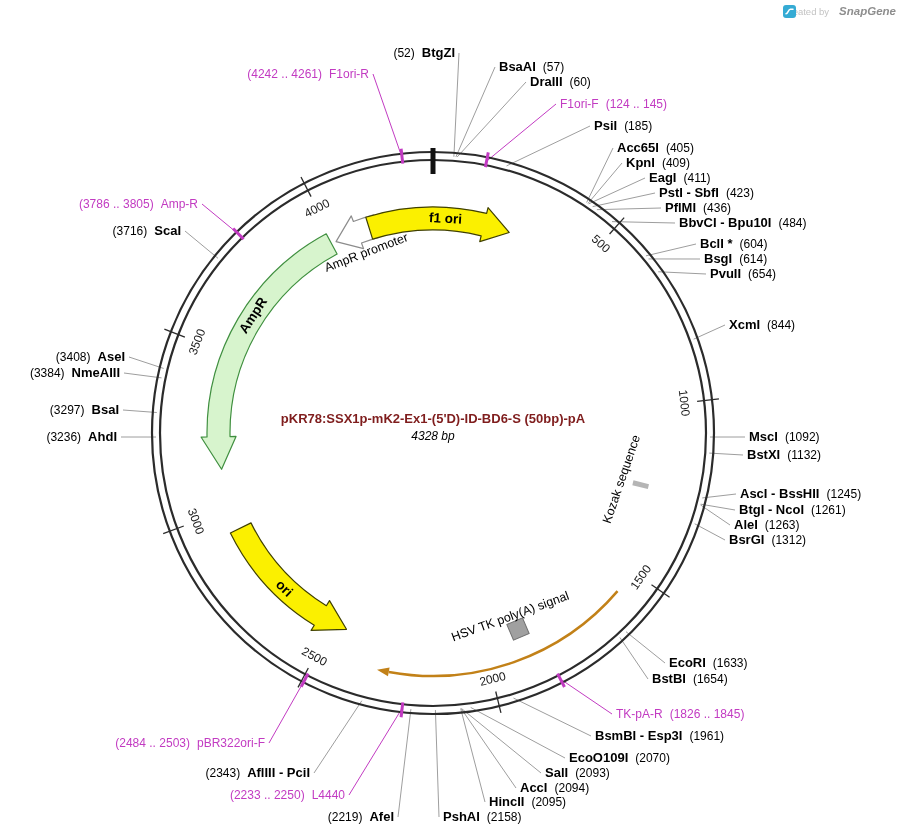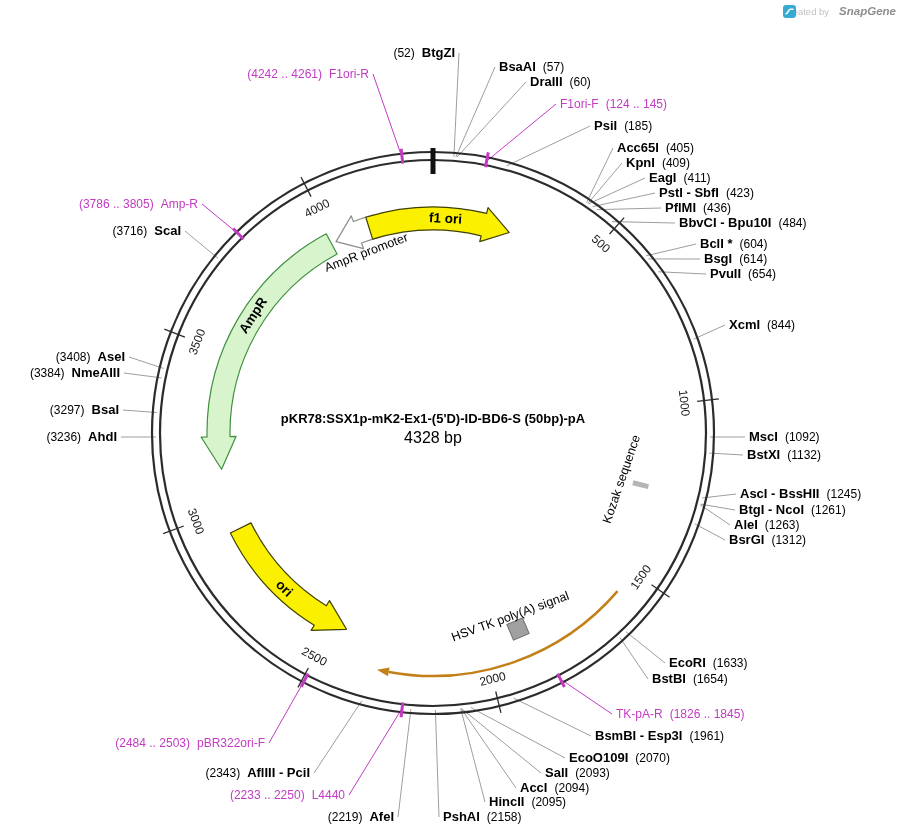--- a/index.html
+++ b/index.html
@@ -2,22 +2,22 @@
 <html><head>
 <meta charset="utf-8">
 <style>
   html,body{margin:0;padding:0;background:#fff;}
   .canvas{position:relative;width:904px;height:836px;background:#fff;overflow:hidden;
           font-family:"Liberation Sans",sans-serif;}
   svg{position:absolute;left:0;top:0;}
   svg text{font-family:"Liberation Sans",sans-serif;}
   .title-block{position:absolute;left:433px;top:411px;transform:translateX(-50%);
                text-align:center;width:460px;pointer-events:none;}
-  .plasmid-title{font-size:13px;font-weight:bold;color:#000000;}
-  .plasmid-size{font-size:16px;color:#000;margin-top:3px;}
+  .plasmid-title{font-size:13px;font-weight:bold;color:#7f1d1d;}
+  .plasmid-size{font-size:12px;color:#000;margin-top:3px;font-style:italic;}
   .watermark{position:absolute;top:5px;right:8px;display:flex;align-items:center;gap:5px;}
   .wm-created{font-size:9.5px;color:#C3C3C3;}
   .wm-brand{font-size:11.5px;font-weight:bold;color:#8E8E8E;font-style:italic;}
   .wm-logo{display:inline-flex;align-items:center;}
 </style>
 </head>
 <body>
 
 <div class="canvas">
 

